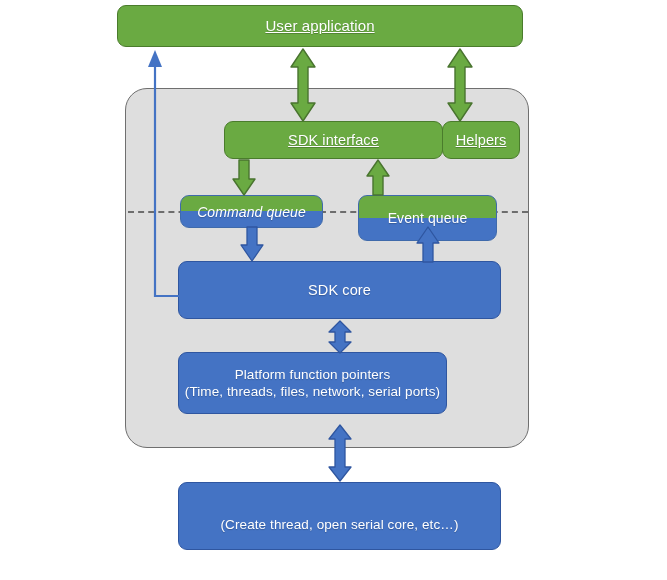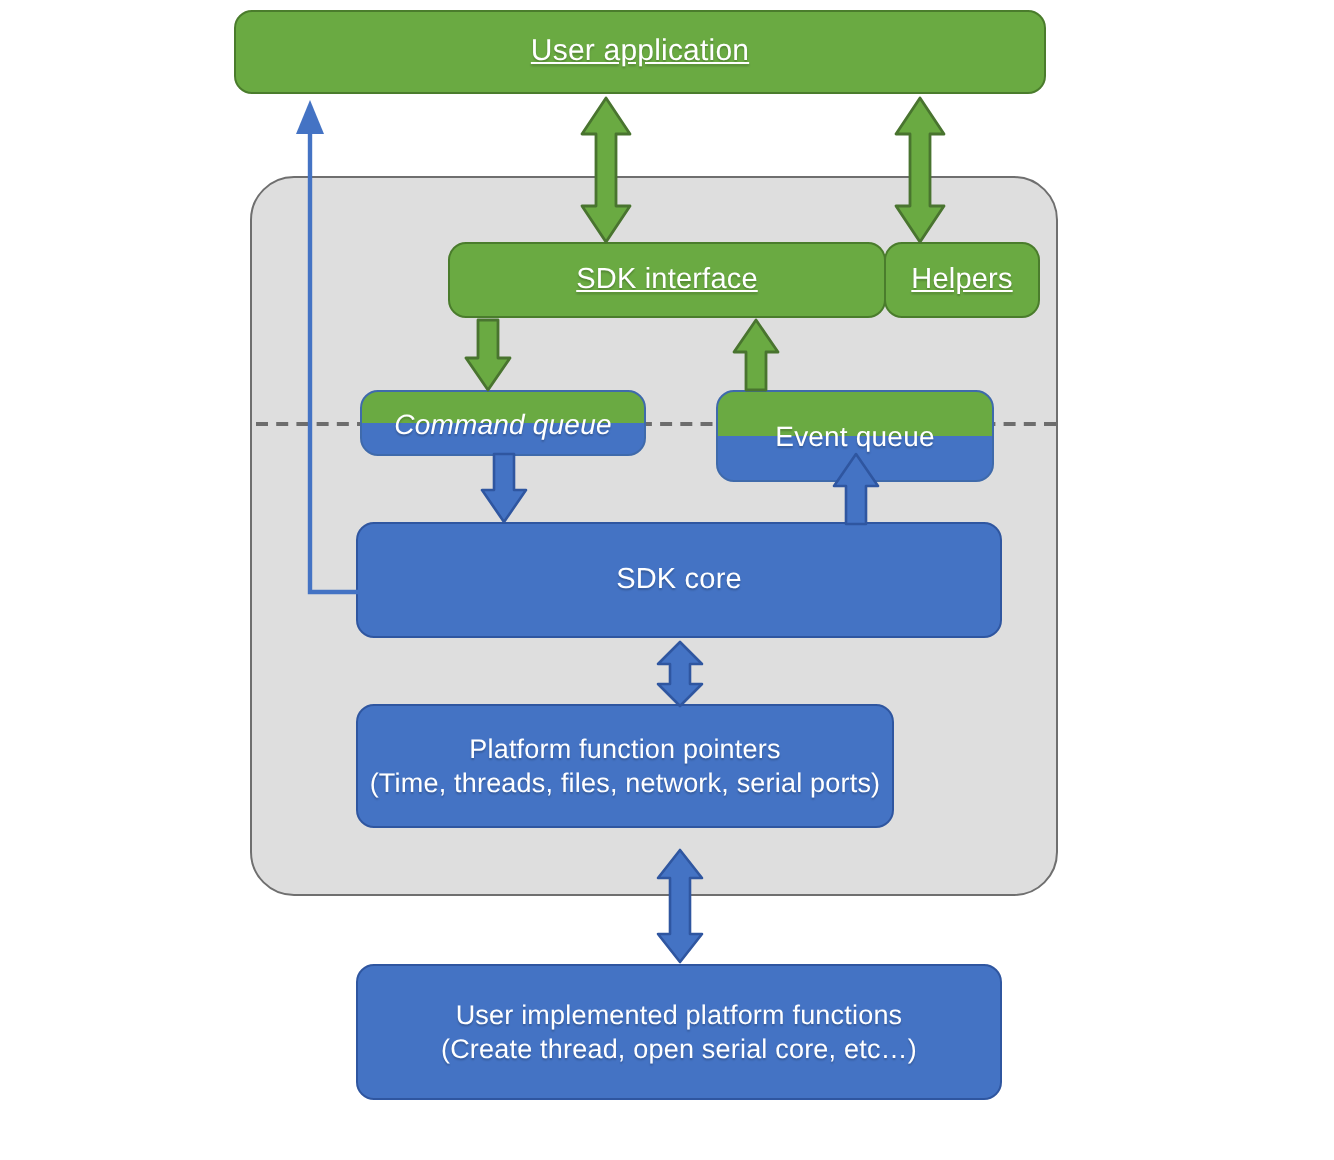--- a/index.html
+++ b/index.html
@@ -127,21 +127,21 @@
 
   <div class="node node-blue" id="n-platform-pointers">
     <span>
       <span>Platform function pointers</span><br>
       <span>(Time, threads, files, network, serial ports)</span>
     </span>
   </div>
 
   <div class="node node-blue" id="n-user-platform-fn">
     <span>
-      <span>User implemented platform functions</span><br>
+      <br>
       <span>(Create thread, open serial core, etc…)</span>
     </span>
   </div>
 
   <div class="arrow" style="left:288px; top:47px; width:30px; height:76px;">
     <svg width="30" height="76" viewBox="0 0 30 76">
       <polygon points="15,2 27,20 20,20 20,56 27,56 15,74 3,56 10,56 10,20 3,20" fill="#6aaa42" stroke="#49742f" stroke-width="1.4" stroke-linejoin="round"></polygon>
     </svg>
   </div>
 

